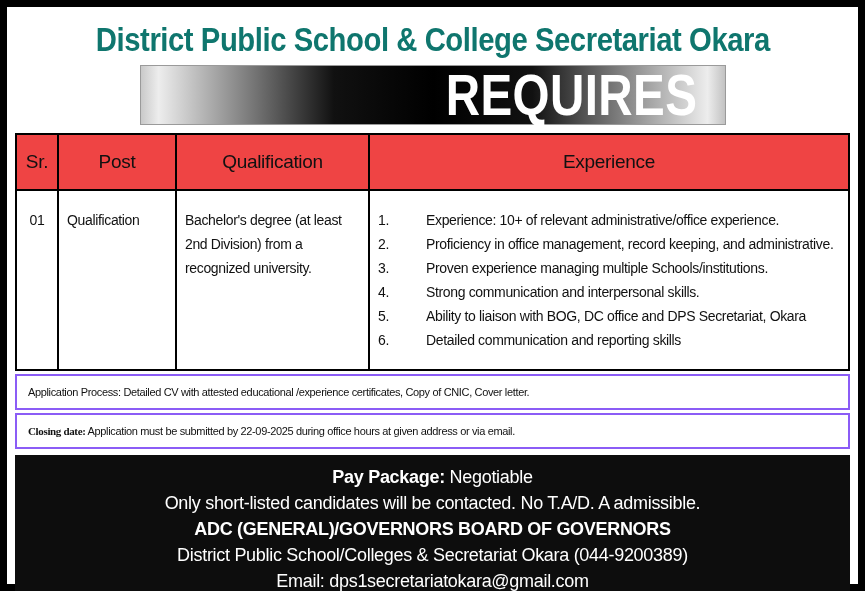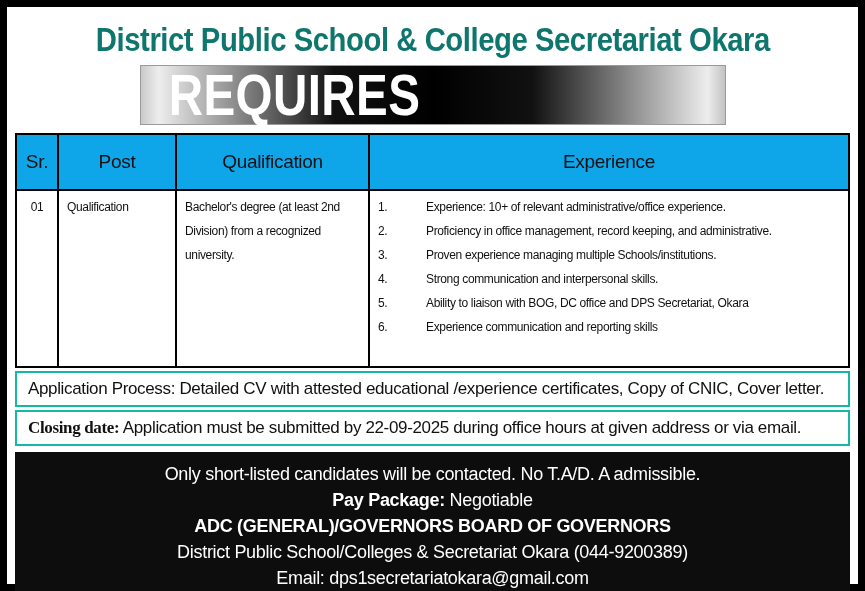--- a/index.html
+++ b/index.html
@@ -34,21 +34,21 @@
     display: inline-block;
     transform: scaleX(0.86);
     transform-origin: center;
   }
   
   .banner {
     width: 586px; height: 76px;
     margin: 4px auto 8px auto;
     background: linear-gradient(to right, #c9c9c9 0%, #ededed 3%, #111 33%, #000 50%, #111 67%, #ededed 97%, #c2c2c2 100%);
     border: 1px solid #9a9a9a;
-    display: flex; align-items: center; justify-content: flex-start;
+    display: flex; align-items: center; justify-content: flex-end;
   }
   .banner .condense {
     display: inline-block;
     transform: scaleX(0.82);
     transform-origin: center;
     color: #fff;
     font-weight: bold;
     font-size: 58px;
     letter-spacing: 0.5px;
     line-height: 1;
@@ -57,49 +57,49 @@
   
   table.jobtable {
     width: 100%;
     border-collapse: collapse;
     table-layout: fixed;
   }
   table.jobtable th, table.jobtable td {
     border: 2px solid #000;
   }
   table.jobtable th {
-    background: #0ea5e9;
+    background: #ef4444;
     font-weight: normal;
     font-size: 19px;
     letter-spacing: -0.3px;
     padding: 16px 4px;
     text-align: center;
     height: 28px;
   }
   table.jobtable td {
     vertical-align: top;
-    font-size: 12px;
+    font-size: 14px;
     letter-spacing: -0.35px;
     line-height: 24px;
-    padding: 4px 8px;
+    padding: 17px 8px;
     height: 177px;
   }
   td.cell-sr { text-align: center; }
   td.cell-exp { padding: 5px 6px 5px 8px; }
   .exp-item {
     display: grid;
     grid-template-columns: 48px 1fr;
   }
   .exp-item .num { text-align: left; }
   
   .wide-row {
-    border: 2px solid #14b8a6;
+    border: 2px solid #8b5cf6;
     margin-top: 3px;
     padding: 5px 11px;
-    font-size: 17px;
+    font-size: 11px;
     letter-spacing: -0.35px;
     line-height: 22px;
     background: #fff;
   }
   .wide-row .bold { font-weight: bold; font-family: Liberation Serif, serif; }
   
   .footer {
     flex: 1;
     margin-top: 6px;
     background: #0d0d0d;
@@ -162,43 +162,43 @@
           <div class="exp-item">
             <span class="num">4.</span>
             <span>Strong communication and interpersonal skills.</span>
           </div>
           <div class="exp-item">
             <span class="num">5.</span>
             <span>Ability to liaison with BOG, DC office and DPS Secretariat, Okara</span>
           </div>
           <div class="exp-item">
             <span class="num">6.</span>
-            <span>Experience communication and reporting skills</span>
+            <span>Detailed communication and reporting skills</span>
           </div>
         </td>
       </tr>
     </tbody>
   </table>
 
   <div class="wide-row">
     <span>Application Process:</span>
     <span>Detailed CV with attested educational /experience certificates, Copy of CNIC, Cover letter.</span>
   </div>
 
   <div class="wide-row">
     <span class="bold">Closing date:</span>
     <span>Application must be submitted by 22-09-2025 during office hours at given address or via email.</span>
   </div>
 
   <div class="footer">
-    <div>Only short-listed candidates will be contacted. No T.A/D. A admissible.</div>
     <div>
       <span class="bold">Pay Package:</span>
       <span>Negotiable</span>
     </div>
+    <div>Only short-listed candidates will be contacted. No T.A/D. A admissible.</div>
     <div class="bold">ADC (GENERAL)/GOVERNORS BOARD OF GOVERNORS</div>
     <div>District Public School/Colleges &amp; Secretariat Okara (044-9200389)</div>
     <div>
       <span>Email:</span>
       <span>dps1secretariatokara@gmail.com</span>
     </div>
   </div>
 
 </div>
 

